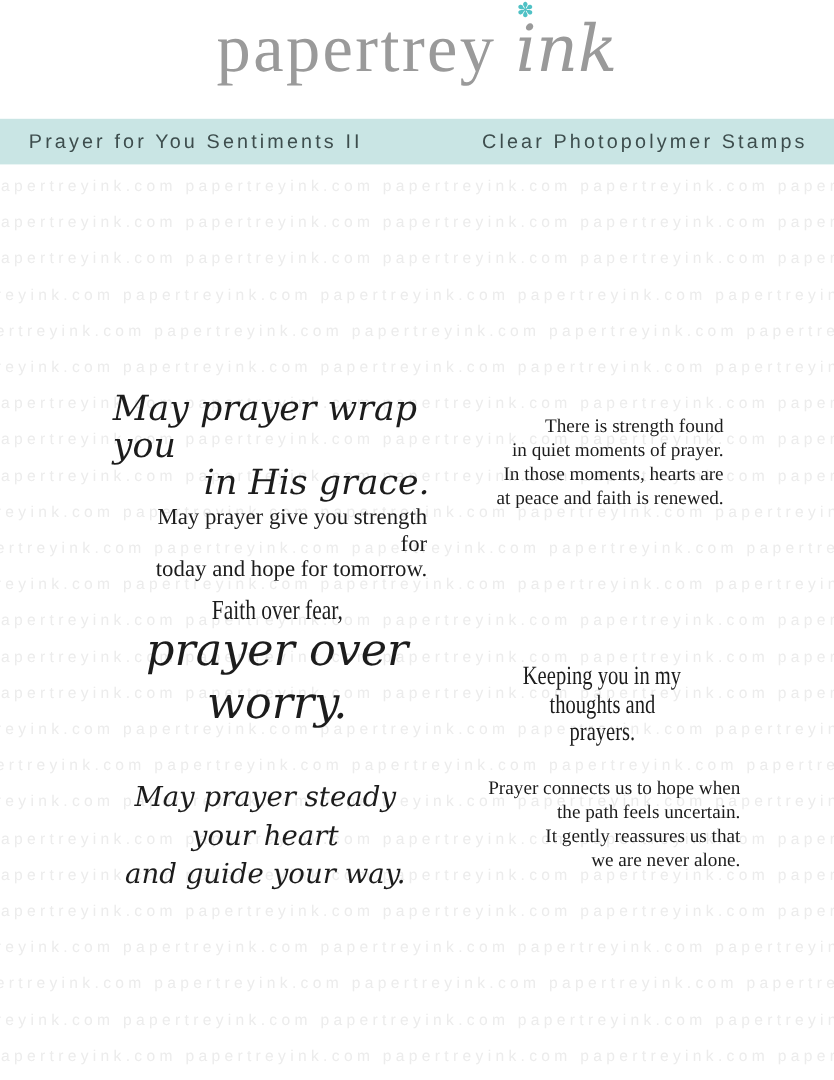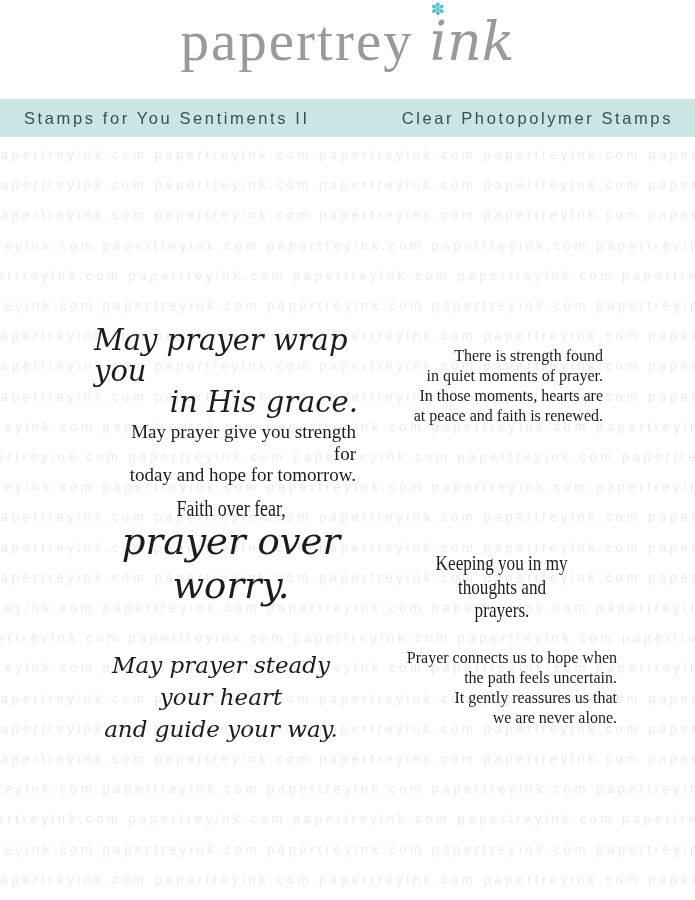--- a/index.html
+++ b/index.html
@@ -84,21 +84,21 @@
 </head>
 <body>
 
 <div id="sheet">
 
   <div class="logo">
     <span class="logo-main">papertrey</span><span class="logo-ink"><span>ink</span><span class="logo-flower">✽</span></span>
   </div>
 
   <div class="banner">
-    <span>Stamps for You Sentiments II</span>
+    <span>Prayer for You Sentiments II</span>
     <span>Clear Photopolymer Stamps</span>
   </div>
 
   <div class="watermarks">
       <div class="wm-row" style="top: 0px; left: -10px; color: rgb(236, 236, 236);">papertreyink.com    papertreyink.com    papertreyink.com    papertreyink.com    papertreyink.com</div>
       <div class="wm-row" style="top: 30.2px; left: -10px; color: rgb(236, 236, 236);">papertreyink.com    papertreyink.com    papertreyink.com    papertreyink.com    papertreyink.com</div>
       <div class="wm-row" style="top: 60.4px; left: -10px; color: rgb(236, 236, 236);">papertreyink.com    papertreyink.com    papertreyink.com    papertreyink.com    papertreyink.com</div>
       <div class="wm-row" style="top: 90.6px; left: -62px; color: rgb(236, 236, 236);">papertreyink.com    papertreyink.com    papertreyink.com    papertreyink.com    papertreyink.com</div>
       <div class="wm-row" style="top: 120.8px; left: -36px; color: rgb(236, 236, 236);">papertreyink.com    papertreyink.com    papertreyink.com    papertreyink.com    papertreyink.com</div>
       <div class="wm-row" style="top: 151px; left: -62px; color: rgb(236, 236, 236);">papertreyink.com    papertreyink.com    papertreyink.com    papertreyink.com    papertreyink.com</div>

